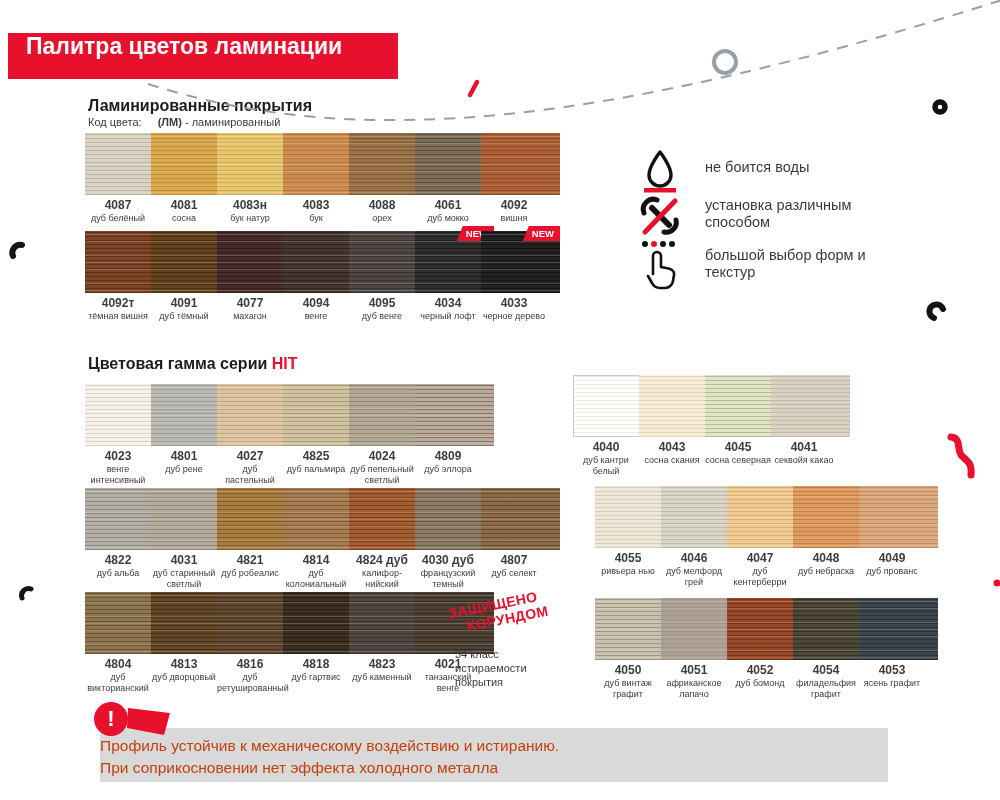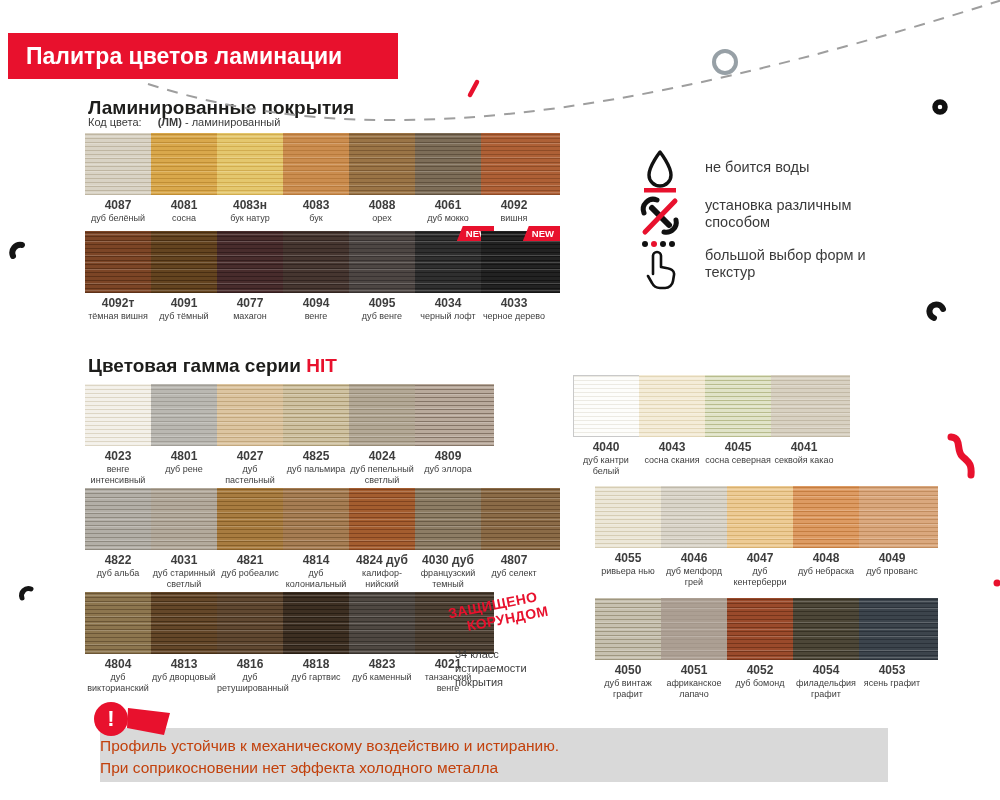--- a/index.html
+++ b/index.html
@@ -1,23 +1,23 @@
 <!DOCTYPE html>
 <html><head>
 <meta charset="utf-8">
 <style>
   html,body{margin:0;padding:0;background:#fff;}
   .page{position:relative;width:1000px;height:800px;background:#ffffff;overflow:hidden;
         font-family:"Liberation Sans", sans-serif;color:#2b2b2b;}
   .decor{position:absolute;left:0;top:0;pointer-events:none;z-index:5;}
   .dashed{fill:none;stroke:#9e9e9e;stroke-width:2;stroke-dasharray:11 9;}
   .banner{position:absolute;left:8px;top:33px;width:390px;height:46px;background:#e8112d;
-          display:flex;align-items:center;z-index:2;}
+          display:flex;z-index:2;}
   .banner span{color:#fff;font-size:23px;font-weight:700;padding-left:18px;white-space:nowrap;}
-  .h2{position:absolute;font-size:19px;font-weight:700;color:#1d1d1b;z-index:2;}
+  .h2{position:absolute;font-size:16px;font-weight:700;color:#1d1d1b;z-index:2;}
   .sub{position:absolute;font-size:11px;color:#3b3b3b;z-index:2;}
   .sub b{font-weight:700;padding-left:13px;}
   .hit{color:#e8112d;}
   .grid{position:absolute;display:flex;z-index:2;}
   .cell{width:66px;text-align:center;}
   .tile{position:relative;width:60px;height:62px;margin:0 auto;padding-left:19px;}
   .badge{position:absolute;top:-5px;right:0;background:#e8112d;color:#fff;font-size:9.5px;
          font-weight:700;padding:2px 6px 2px 9px;clip-path:polygon(16% 0,100% 0,100% 100%,0 100%);}
   .code{font-size:12px;font-weight:700;color:#3d3d3d;margin-top:4px;line-height:1.1;}
   .sname{font-size:9px;color:#3d3d3d;line-height:1.18;margin-top:1px;}

